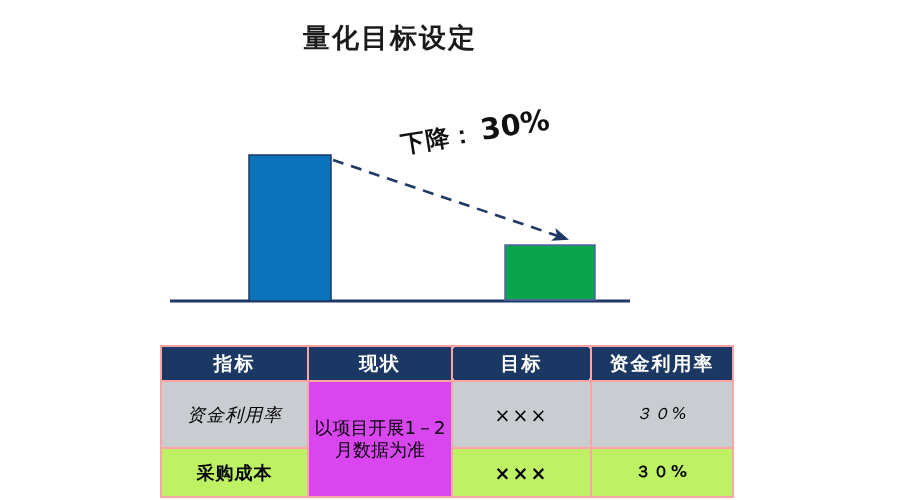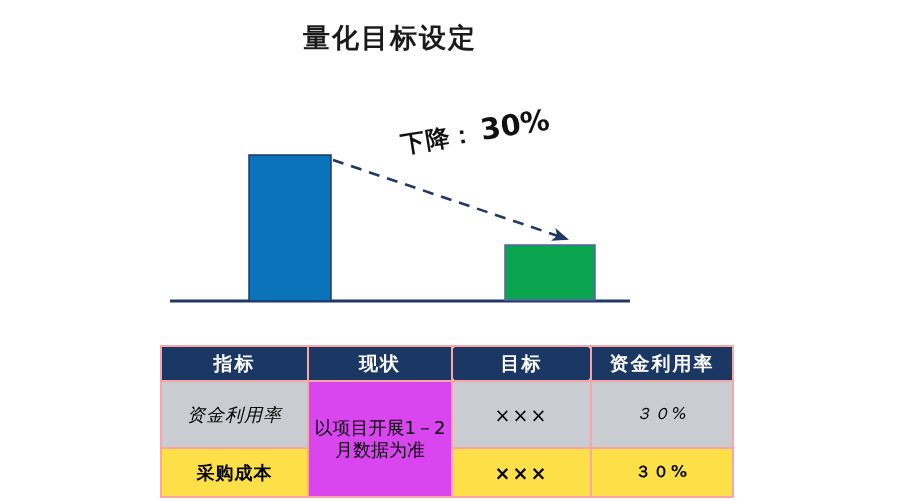--- a/index.html
+++ b/index.html
@@ -106,21 +106,21 @@
 
   .cell-gray {
     background: #c9ccd1;
     color: #000000;
     font-size: 18px;
     letter-spacing: 1px;
     height: 65px;
     font-style: italic;
   }
   .cell-gold {
-    background: #fde047;
+    background: #bef264;
     color: #000000;
     font-size: 18px;
     font-weight: 700;
     letter-spacing: 1px;
     height: 47px;
     margin-top: 36px;
   }
   .cell-cyan {
     background: #d946ef;
     color: #000000;

